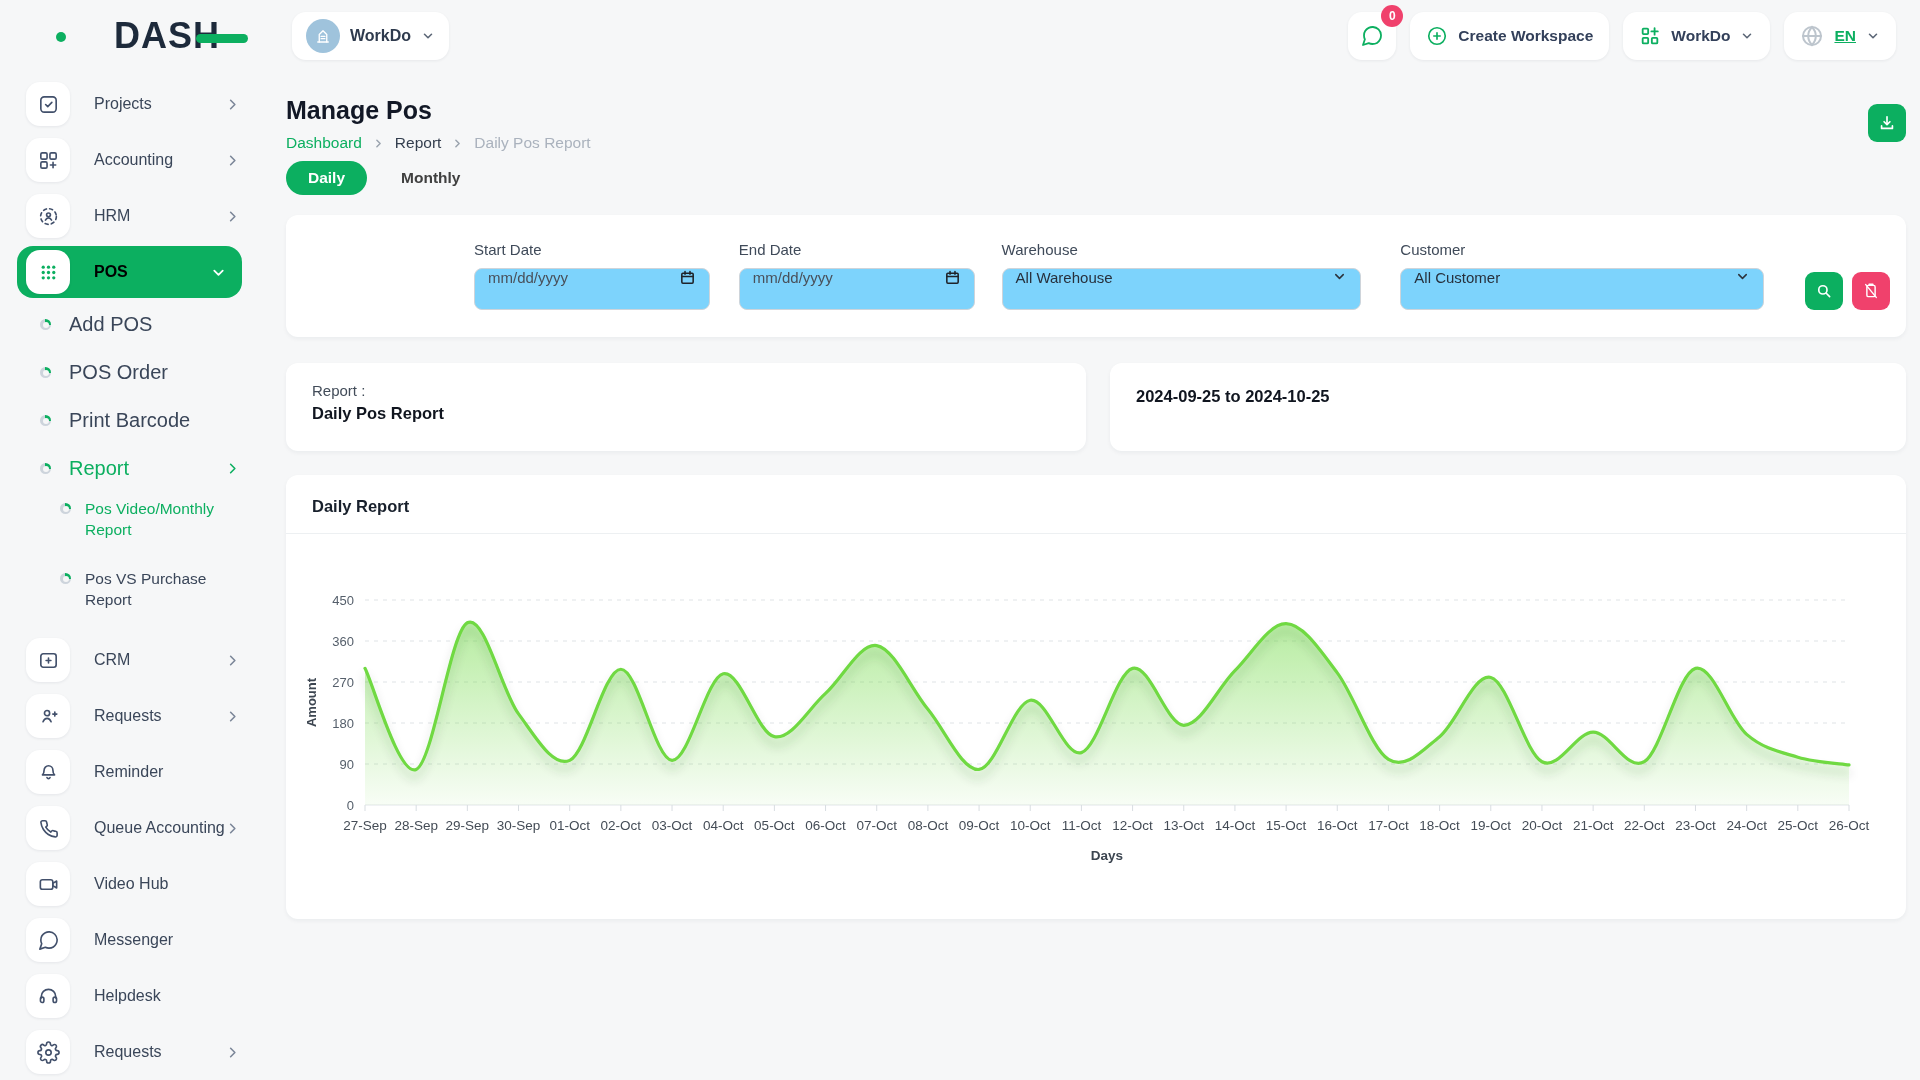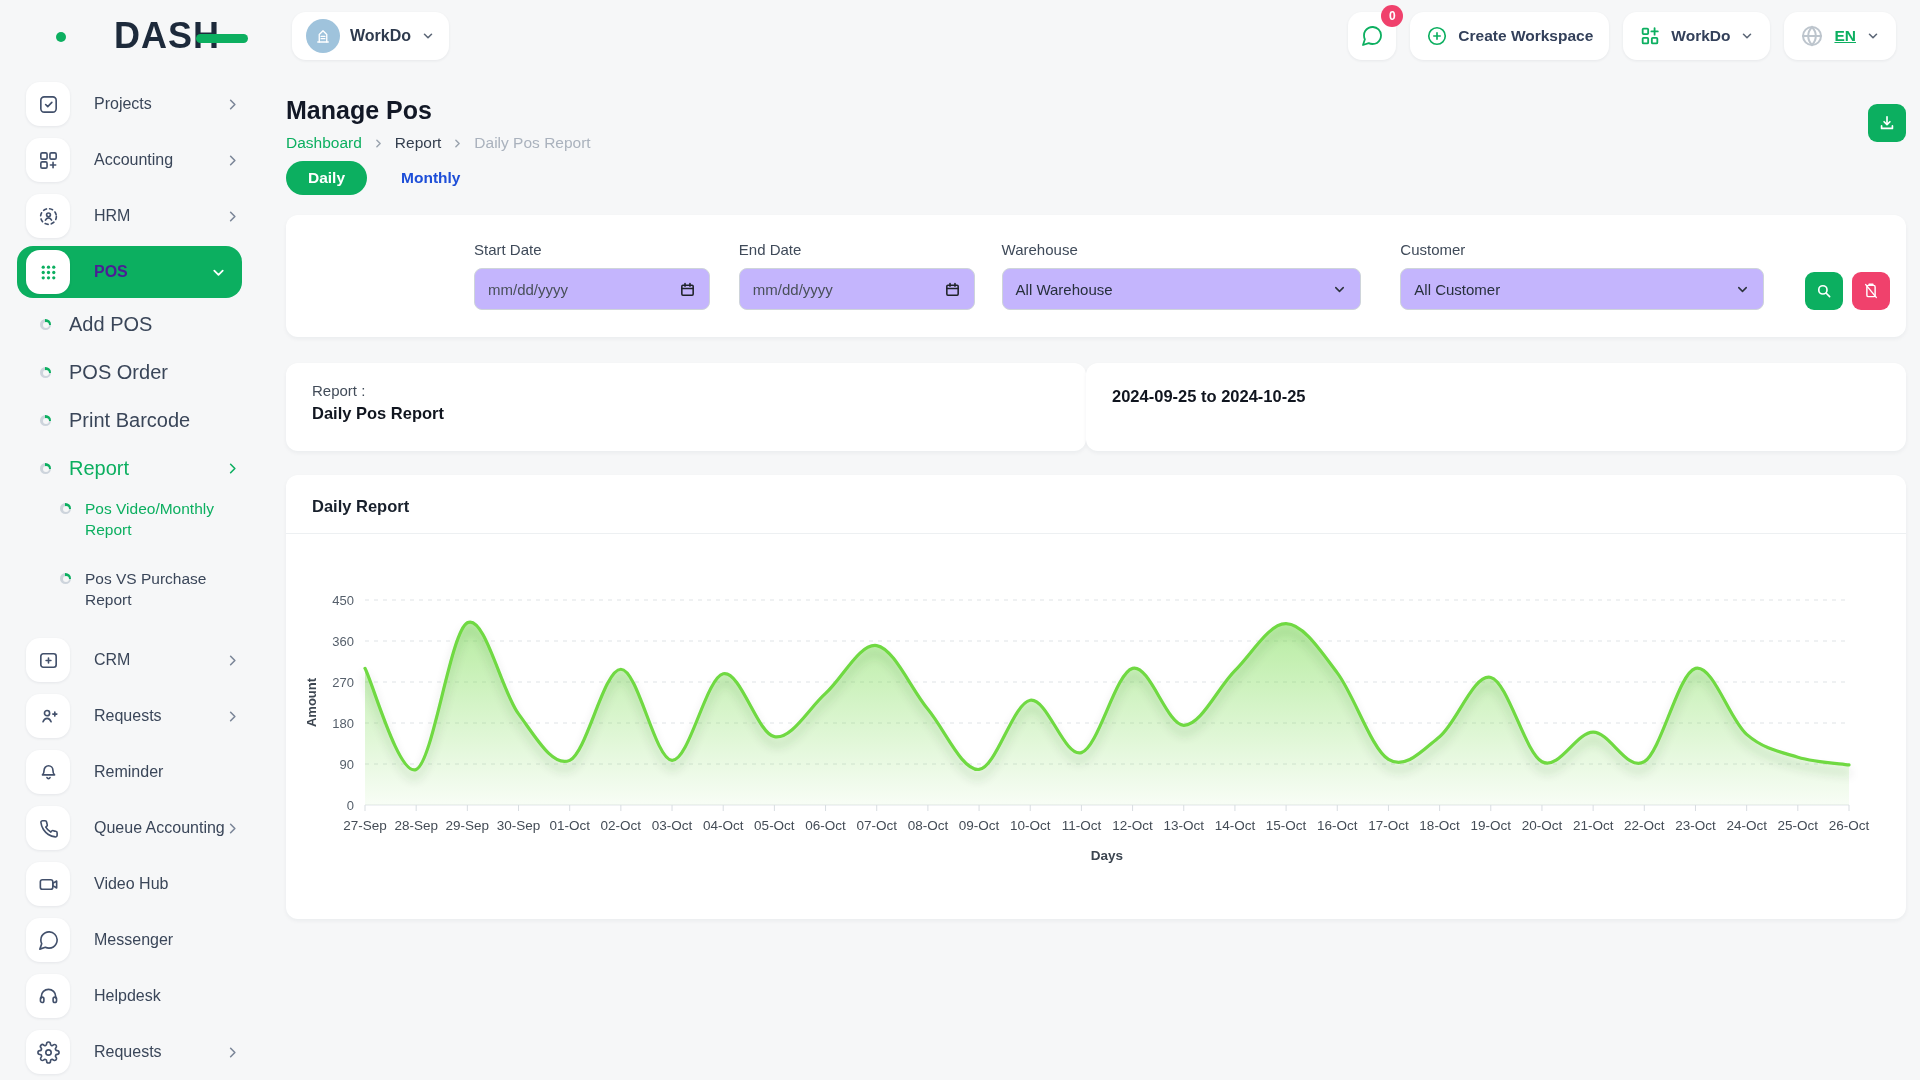--- a/index.html
+++ b/index.html
@@ -34,21 +34,21 @@
   .sidebar{ position:absolute; top:72px; left:0; width:260px; bottom:0; padding-top:4px; }
   .side-item{ display:flex; align-items:center; padding:0 20px 0 26px; cursor:pointer; }
   .lv-top{ height:56px; }
   .icon-chip{ width:44px; height:44px; border-radius:14px; background:#fff;
     box-shadow:0 1px 3px rgba(25,39,60,.08); display:flex; align-items:center;
     justify-content:center; flex-shrink:0; }
   .side-label{ margin-left:24px; font-size:16px; font-weight:500; color:#3a4659; }
   .side-chev{ margin-left:auto; display:flex; }
   .side-item.active-pill{ background:#0caf60; border-radius:16px; margin:2px 18px 2px 17px;
     height:52px; padding:0 16px 0 9px; }
-  .active-pill .side-label{ color:#4c1d95; font-weight:700; }
+  .active-pill .side-label{ color:#000000; font-weight:700; }
   .lv-sub{ height:48px; padding-left:40px; }
   .lv-sub .side-label{ margin-left:18px; font-size:20px; }
   .lv-subsub{ min-height:70px; padding-left:60px; align-items:flex-start; padding-top:6px; }
   .lv-subsub .side-label{ margin-left:14px; font-size:15.5px; line-height:21px; max-width:150px; }
   .bullet{ width:11px; height:11px; border-radius:50%; flex-shrink:0;
     background:conic-gradient(#0caf60 0deg 100deg,#cdd4dc 100deg 360deg);
     position:relative; margin-top:1px; }
   .lv-subsub .bullet{ margin-top:5px; }
   .bullet::after{ content:""; position:absolute; inset:2.5px; border-radius:50%; background:#f6f7f8; }
   .side-item.text-active .side-label{ color:#0caf60; }
@@ -57,42 +57,42 @@
   .page-title{ font-size:25px; font-weight:700; color:#121826; }
   .breadcrumb{ margin-top:9px; display:flex; align-items:center; gap:10px; font-size:15.5px; }
   .bc-link{ color:#0caf60; cursor:pointer; }
   .bc-mid{ color:#333e4e; font-weight:500; cursor:pointer; }
   .bc-cur{ color:#aab2bd; }
   .dl-btn{ position:absolute; top:32px; right:14px; width:38px; height:38px; border:none;
     background:#0caf60; border-radius:9px; display:flex; align-items:center;
     justify-content:center; cursor:pointer; }
   .tabs{ margin-top:9px; display:flex; align-items:center; gap:34px; }
   .tab{ font-size:15.5px; font-weight:600; border:none; background:transparent;
-    color:#1d4ed8; cursor:pointer; }
+    color:#404040; cursor:pointer; }
   .tab.active{ background:#0caf60; color:#fff; border-radius:18px; height:34px; padding:0 22px; }
   
   .card{ background:#fff; border-radius:12px; box-shadow:0 2px 4px rgba(25,39,60,.05); }
   .filter-card{ margin-top:20px; height:122px; display:flex; padding:26px 16px 0 188px; }
   .f-label{ font-size:15px; color:#3f4a59; margin-bottom:10px; }
-  .control{ display:flex; align-items:center; height:42px; border:1px solid #ced4da;
-    border-radius:8px; background:#c4b5fd; padding:0 13px; font-size:15px; color:#27303c;
+  .control{ display:flex; height:42px; border:1px solid #ced4da;
+    border-radius:8px; background:#7dd3fc; padding:0 13px; font-size:15px; color:#27303c;
     cursor:pointer; }
   .control .ph{ color:#49505a; }
   .control .tail{ margin-left:auto; display:flex; }
   .col-sd{ width:236px; margin-right:29px; }
   .col-ed{ width:236px; margin-right:27px; }
   .col-wh{ width:360px; margin-right:39px; }
   .col-cu{ width:364px; }
   .filter-actions{ display:flex; gap:9px; margin-left:41px; margin-top:31px; }
   .sq-btn{ width:38px; height:38px; border:none; border-radius:9px; display:flex;
     align-items:center; justify-content:center; cursor:pointer; }
   .sq-btn.green{ background:#0caf60; }
   .sq-btn.pink{ background:#f0416c; }
   
-  .cards-row{ margin-top:26px; display:flex; }
+  .cards-row{ margin-top:26px; display:flex; gap:24px; }
   .sum-card{ height:88px; padding:19px 26px; }
   .sum-card.report{ width:800px; }
   .sum-card.duration{ flex:1; }
   .sum-label{ font-size:15px; color:#424c59; }
   .sum-value{ margin-top:5px; font-size:16.5px; font-weight:700; color:#10151f; }
   
   .chart-card{ margin-top:24px; height:444px; }
   .chart-head{ padding:22px 26px 17px; border-bottom:1px solid #edf0f2;
     font-size:16.5px; font-weight:700; color:#18202c; }
   #chart-svg{ display:block; margin-top:2px; }

